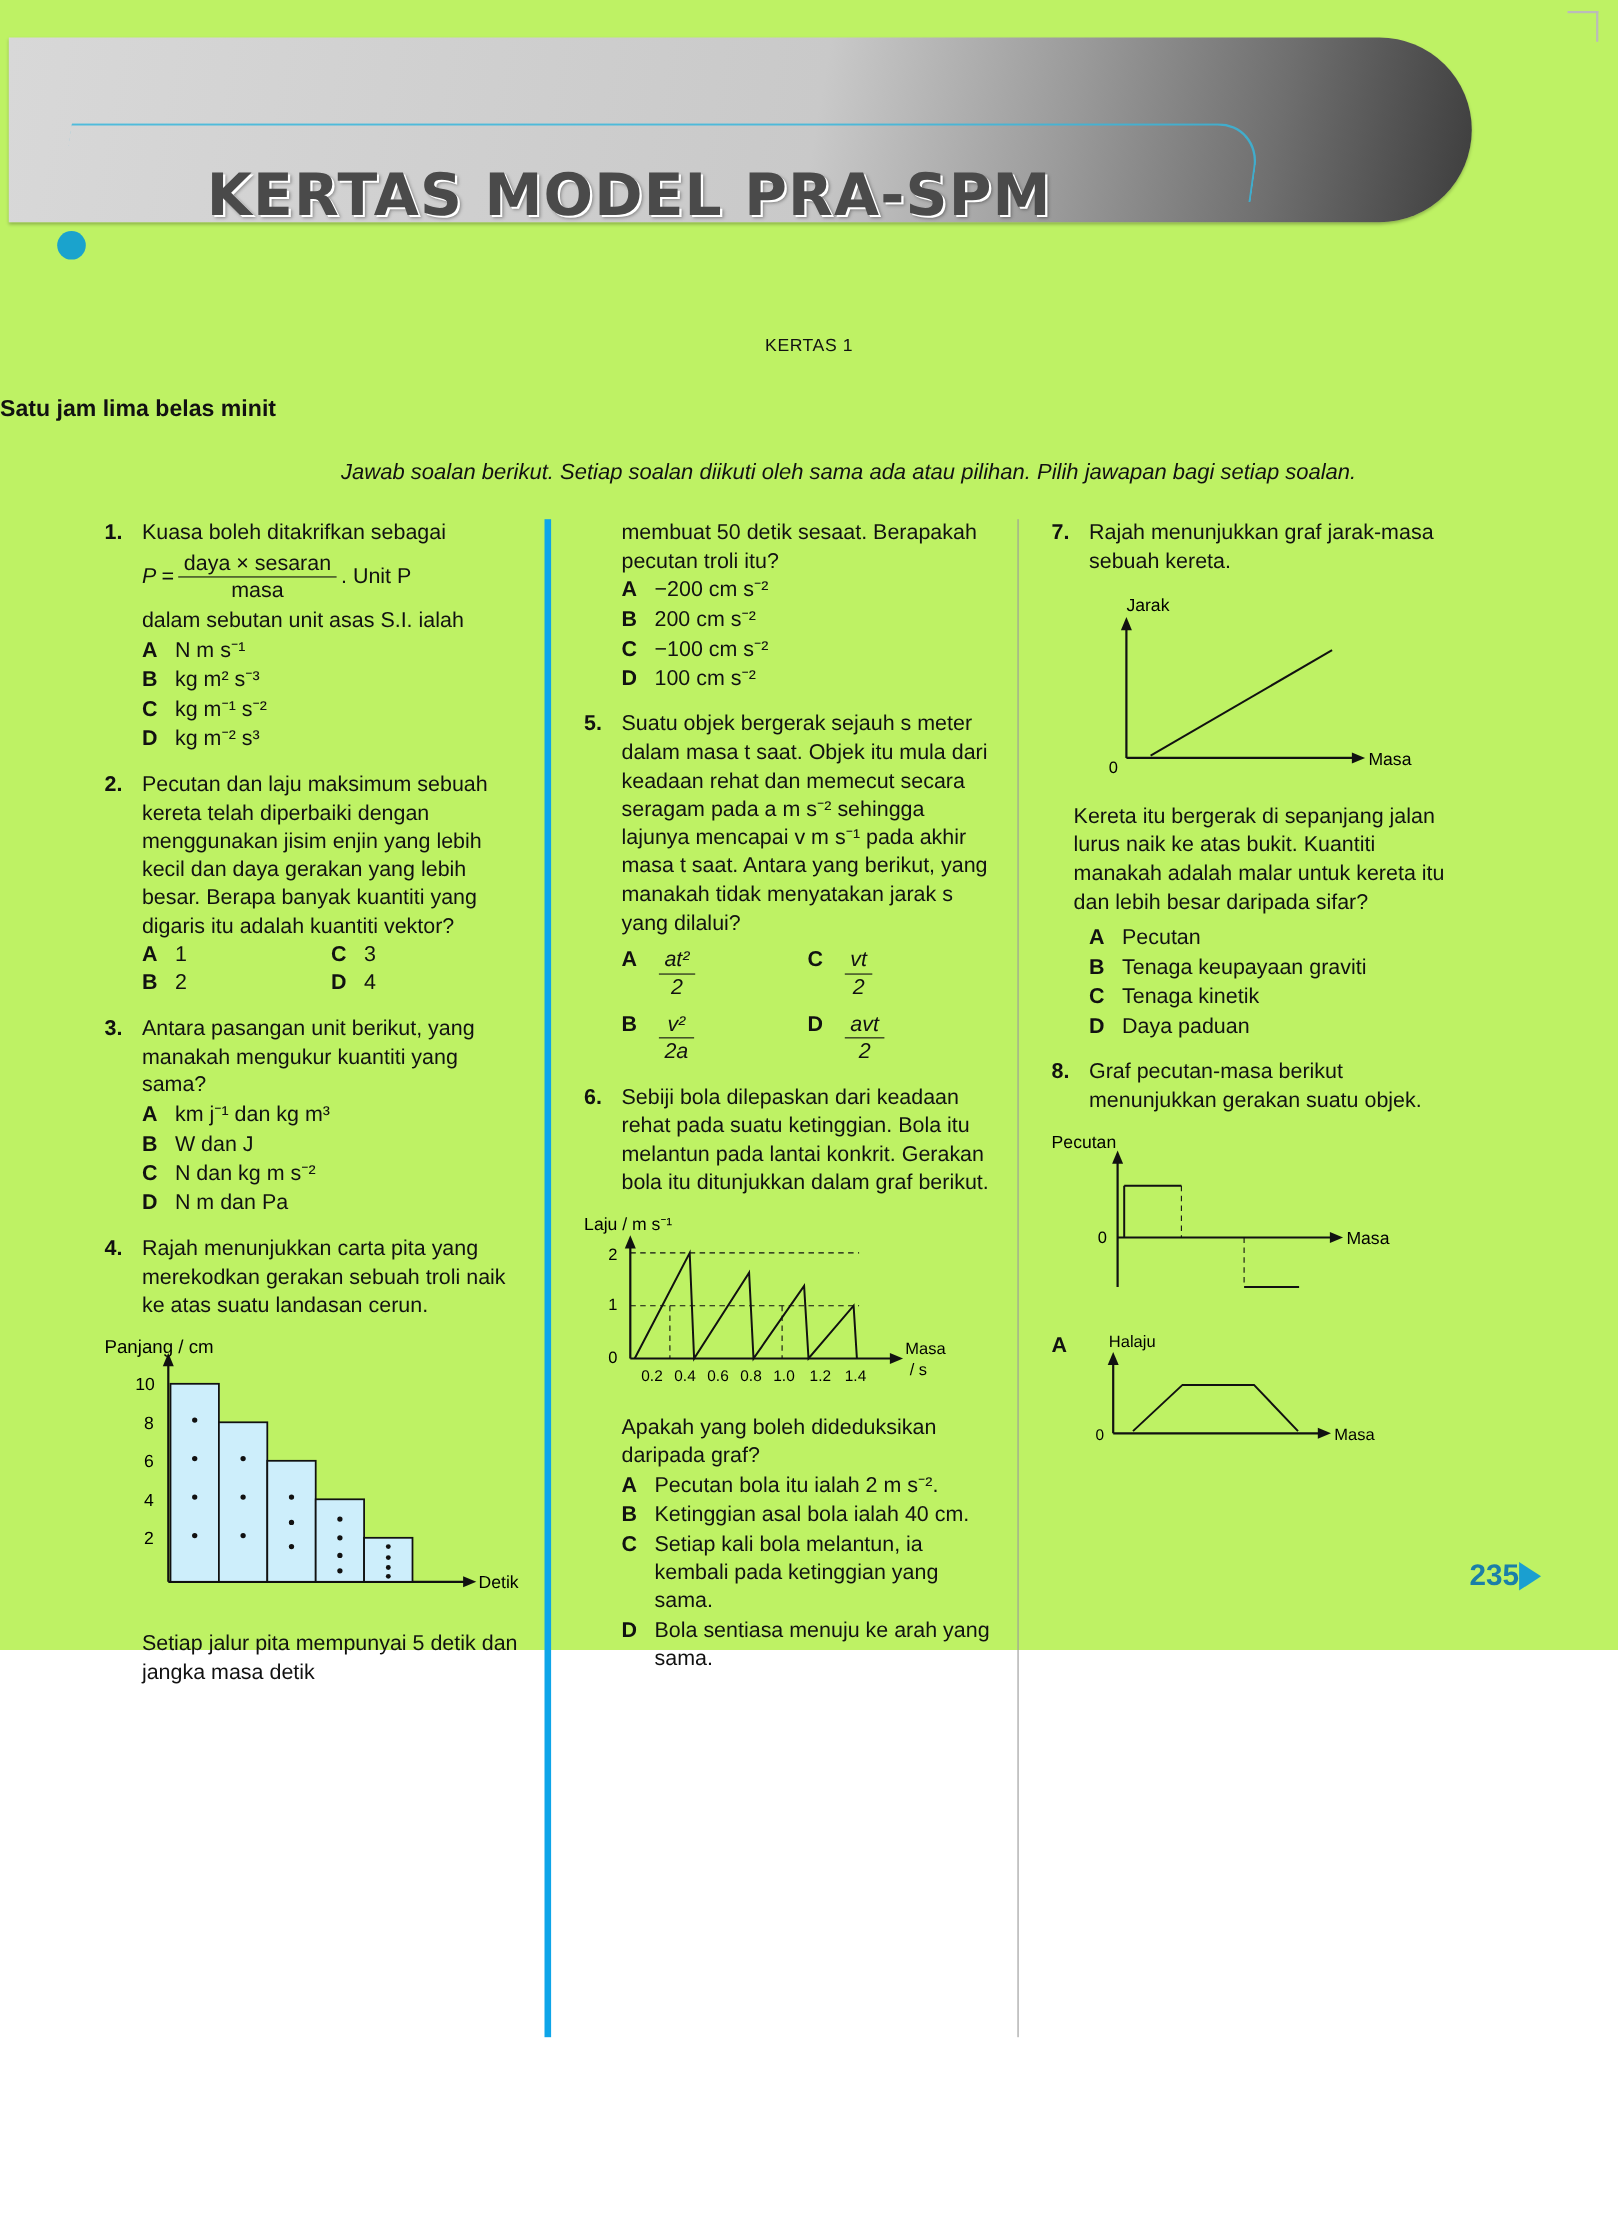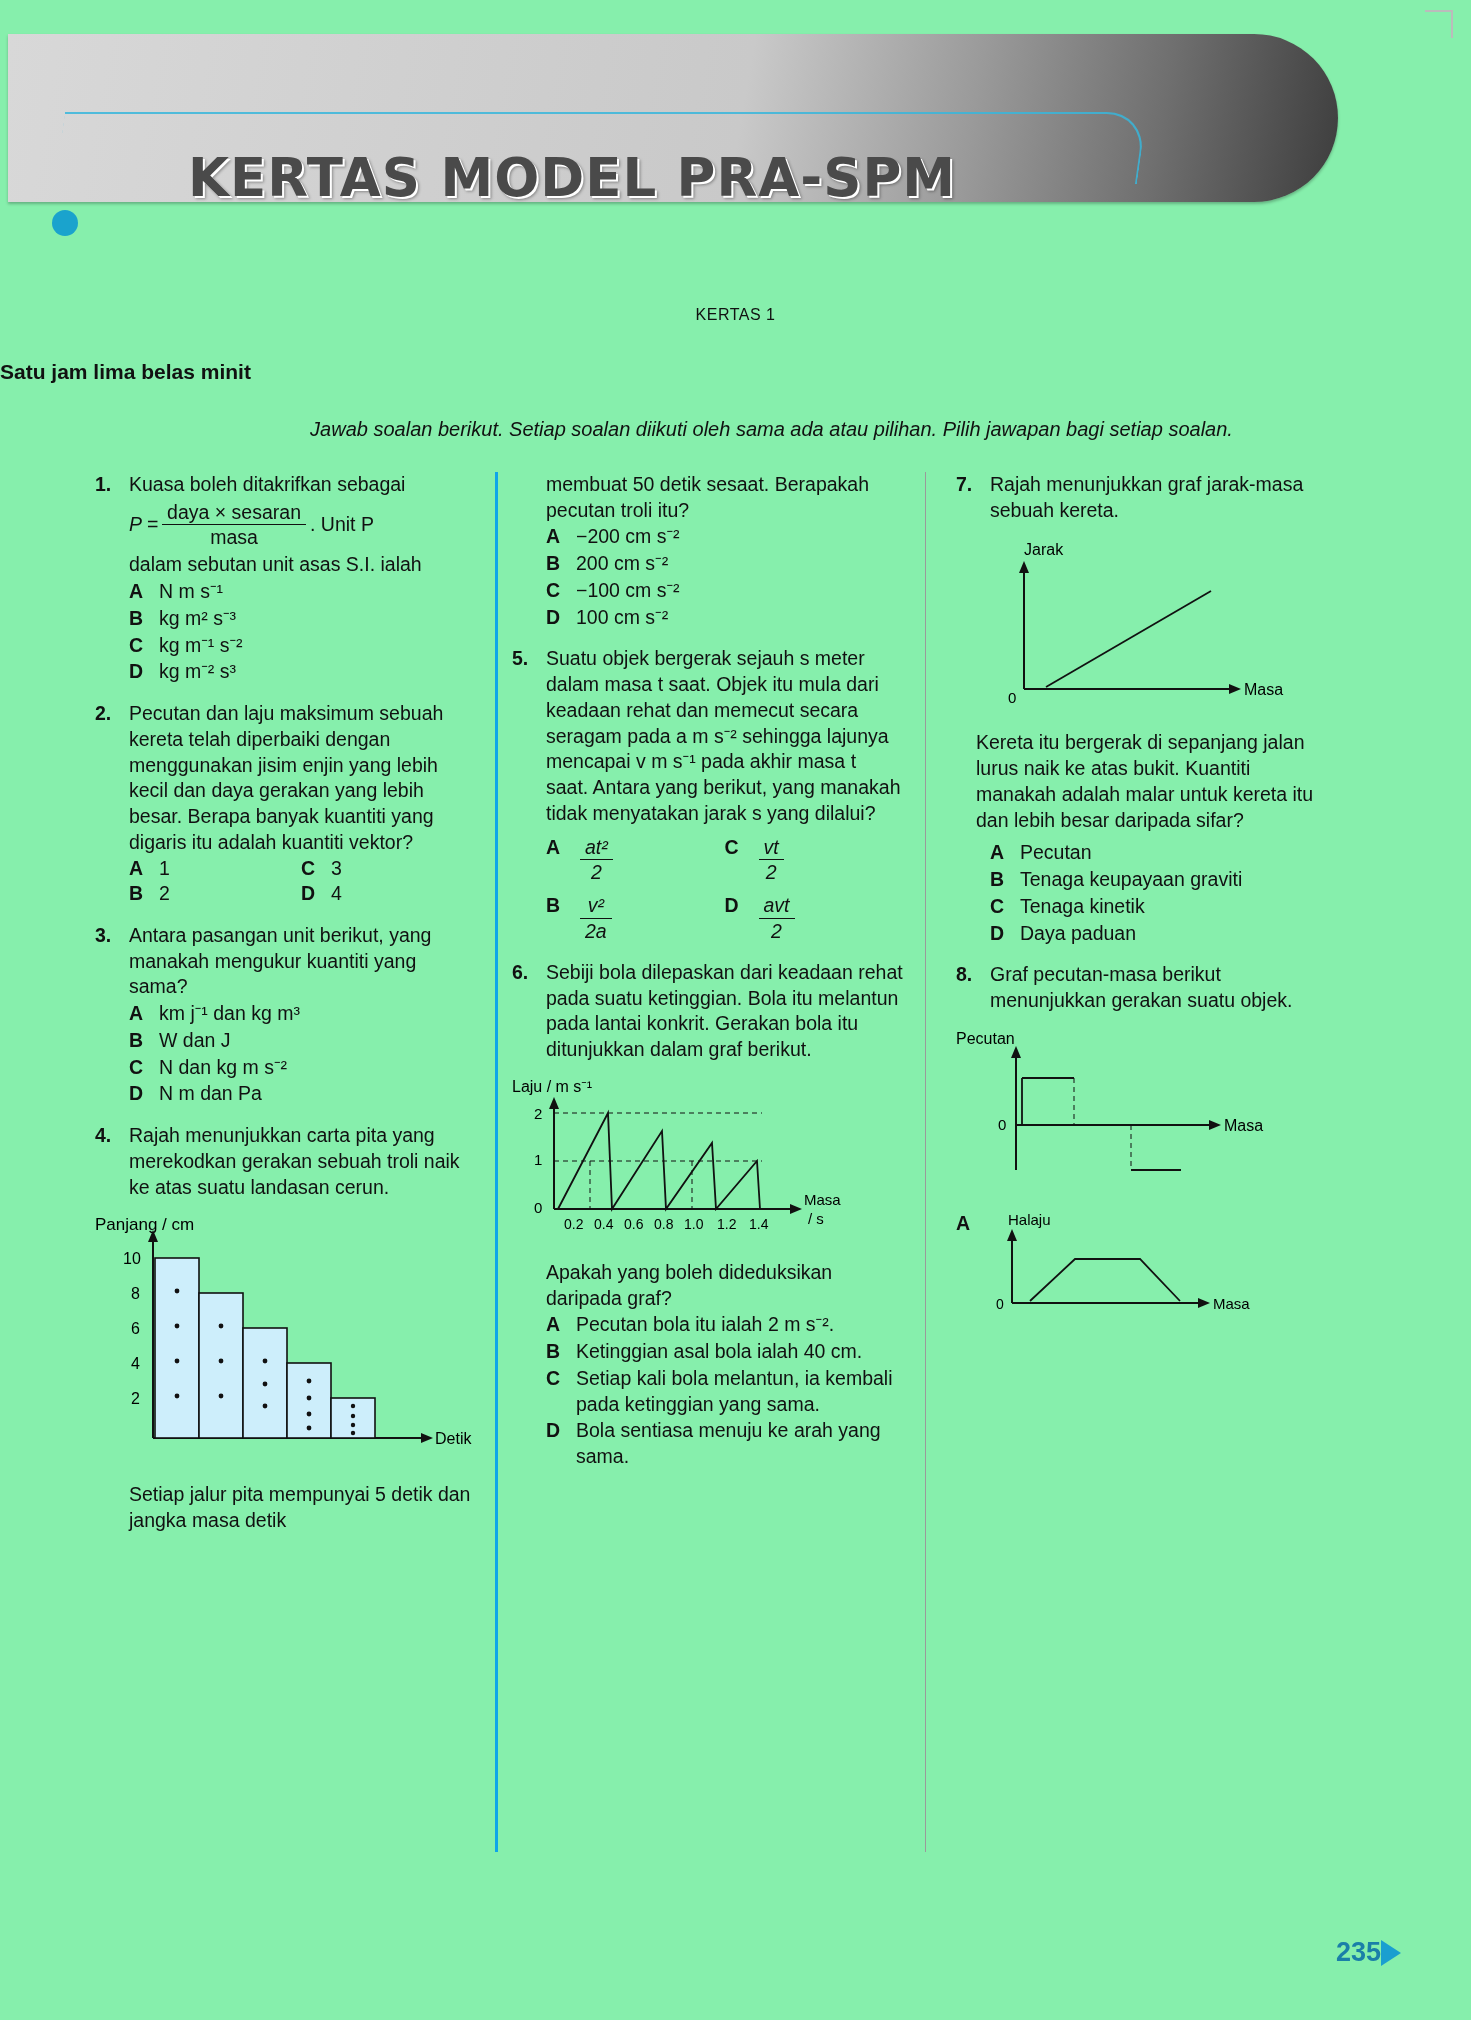--- a/index.html
+++ b/index.html
@@ -6,22 +6,22 @@
   body{
     width:1471px;height:2020px;
     background:#ffffff;
     font-family:"Liberation Sans", sans-serif;
     color:#111;
     position:relative;
     overflow:hidden;
   }
   .page{
     position:relative;
-    width:1471px;height:2020px;
-    background:#86efac;
+    width:1471px;height:1500px;
+    background:#bef264;
   }
 
   
   .banner{
     position:absolute;left:0;top:22px;width:1400px;height:200px;
   }
   .banner-shape{
     position:absolute;left:8px;top:12px;width:1330px;height:168px;
     background:linear-gradient(100deg,#d8d8d8 0%,#c9c9c9 55%,#9a9a9a 72%,#6f6f6f 86%,#3d3d3d 100%);
     border-radius:0 90px 90px 0;
@@ -66,21 +66,21 @@
     position:absolute;top:418px;left:0;width:1471px;text-align:center;
     font-size:20px;font-style:italic;padding-left:36px;
   }
 
   
   .cols{
     position:absolute;top:472px;left:95px;width:1300px;height:1380px;
     display:flex;
   }
   .col{width:400px;padding-right:22px;box-sizing:border-box;position:relative;}
-  .col.c2{border-left:3px solid #0ea5e9;padding-left:14px;width:430px;}
+  .col.c2{border-left:6px solid #0ea5e9;padding-left:30px;width:430px;}
   .col.c3{border-left:1px solid #9a9a9a;padding-left:30px;width:430px;}
 
   .q{display:flex;margin-bottom:16px;font-size:19.5px;line-height:1.32;}
   .qnum{width:34px;font-weight:bold;flex:none;}
   .qbody{flex:1;}
   .opt{display:flex;margin-top:1px;}
   .optl{width:30px;font-weight:bold;flex:none;}
   .optt{flex:1;}
   .opt2{display:flex;}
   .opt2 .half{width:50%;display:flex;}

